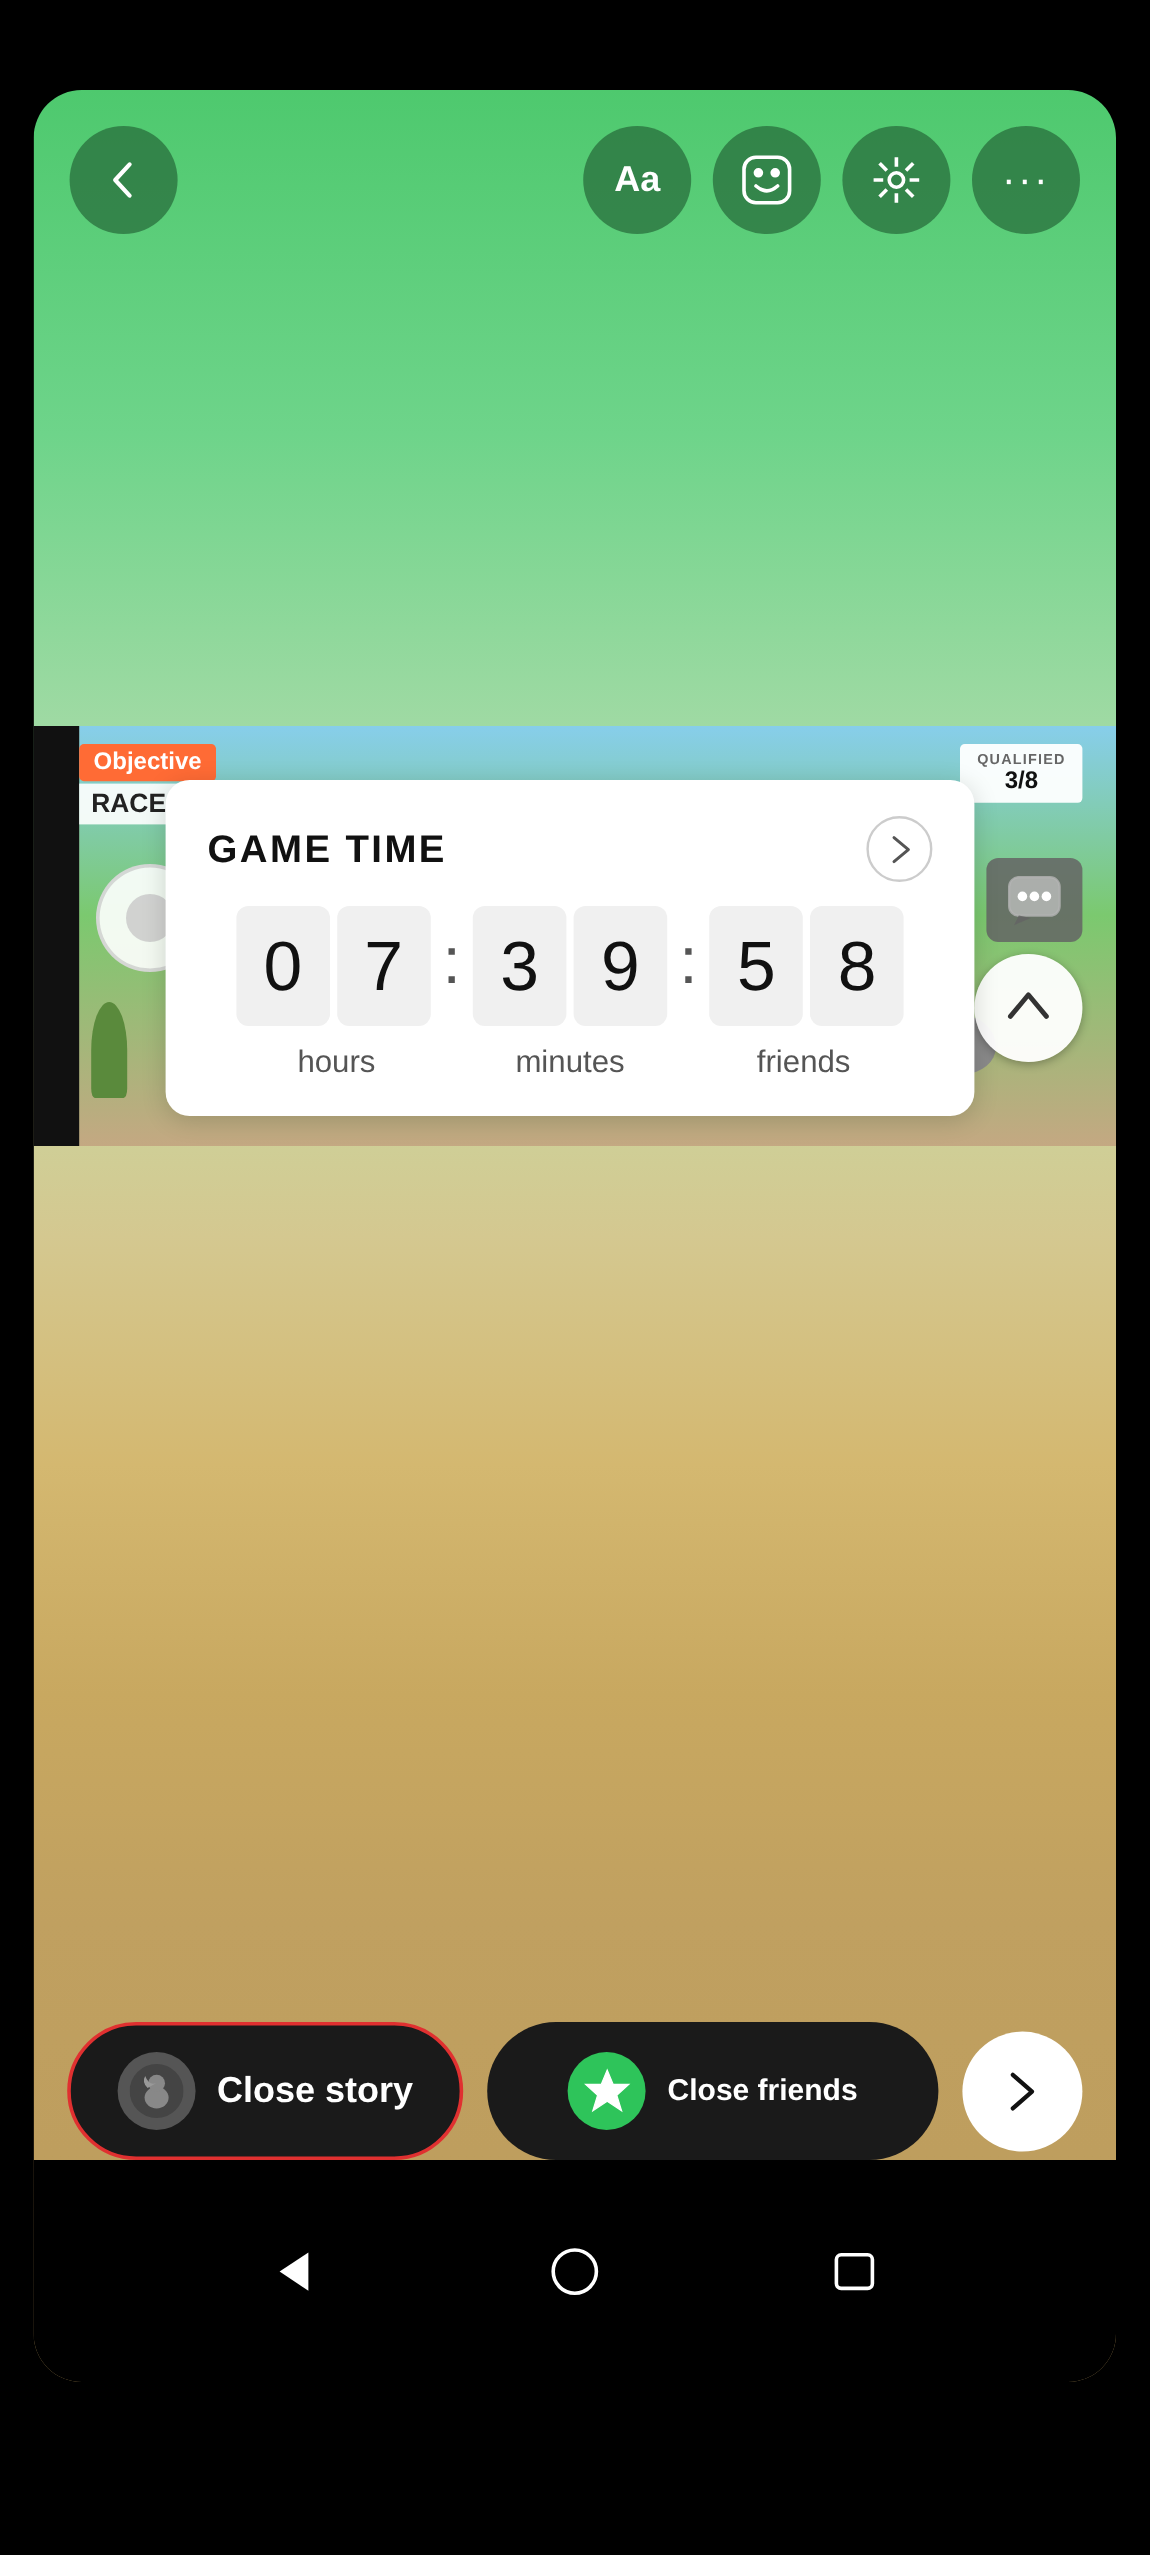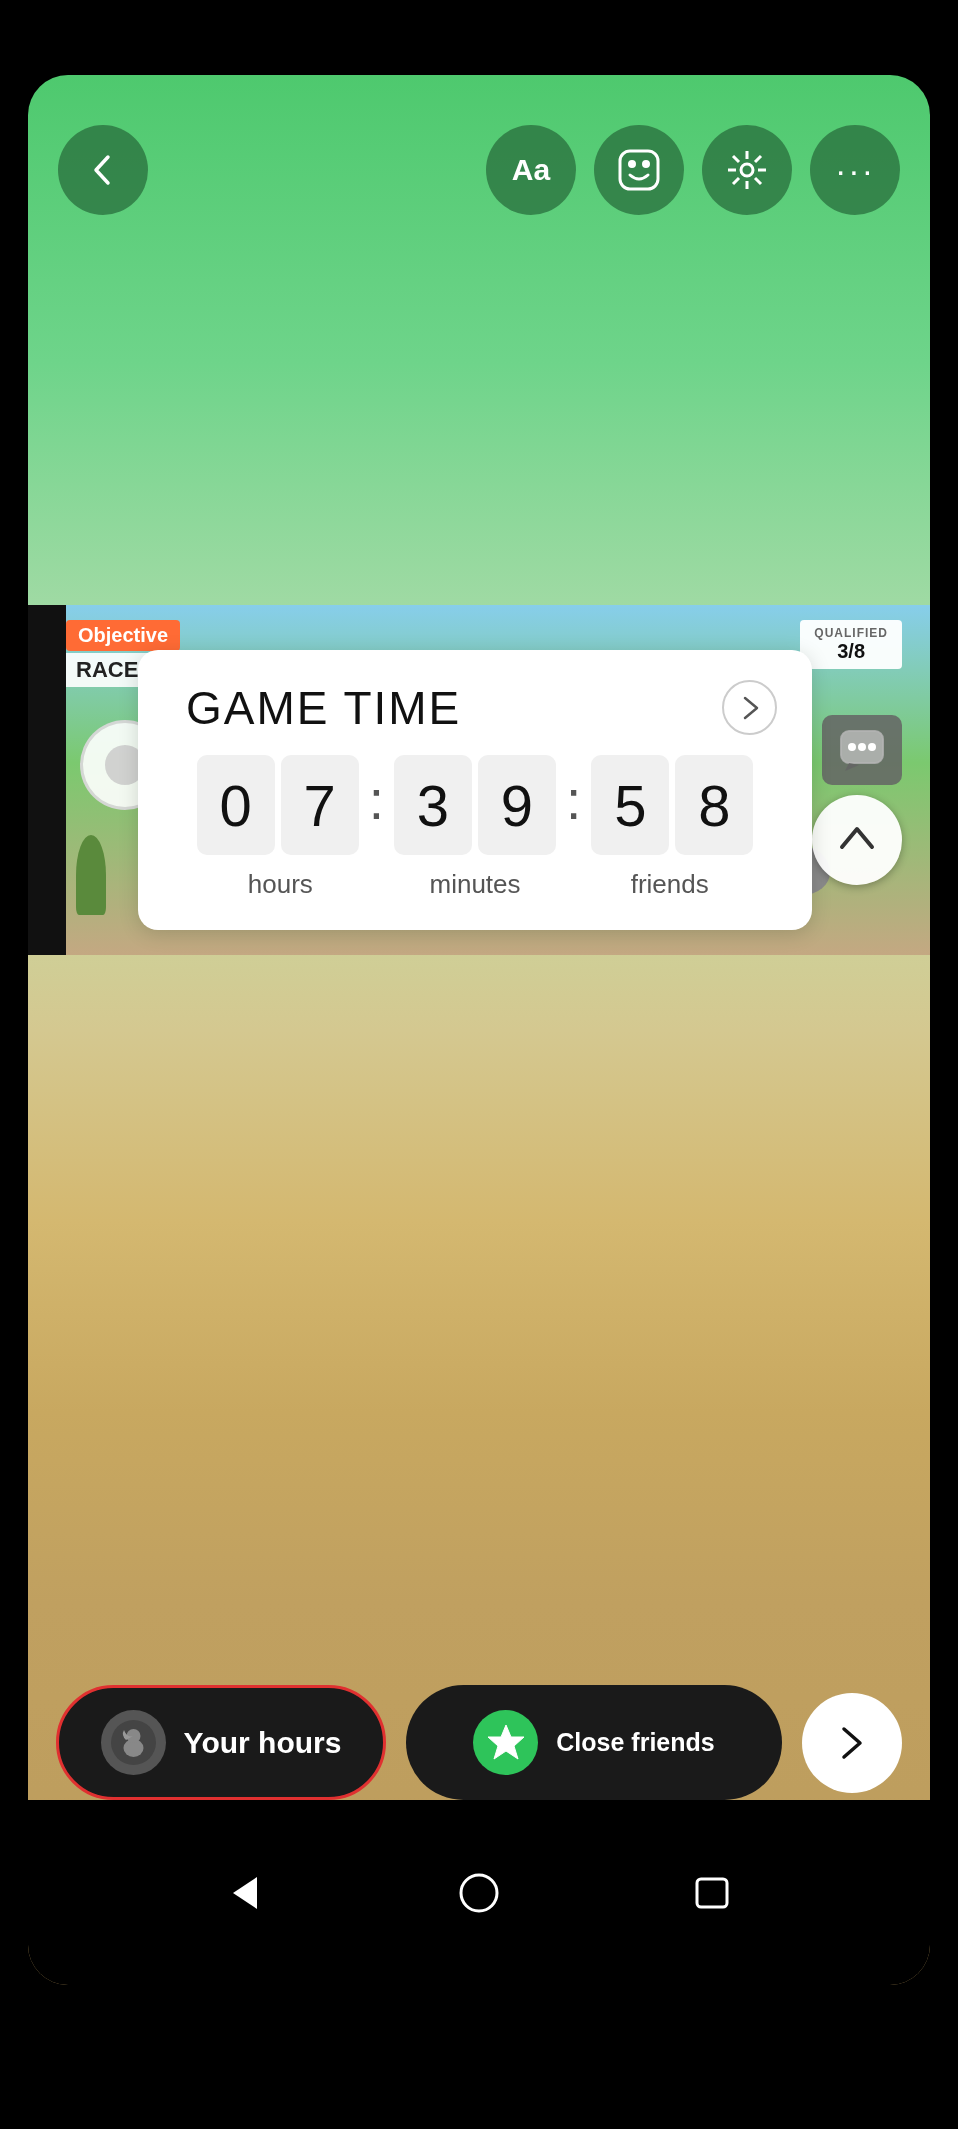--- a/index.html
+++ b/index.html
@@ -36,24 +36,24 @@
         #d4b870 60%,
         #c8a860 70%,
         #c0a060 80%,
         #bc9c5c 100%
       );
     }
 
     
     .toolbar {
       position: absolute;
-      top: 10px; left: 0; right: 0;
+      top: 0; left: 0; right: 0;
       height: 130px;
       display: flex;
-      align-items: flex-end;
+      align-items: flex-start;
       justify-content: space-between;
       padding: 30px 30px 0 30px;
       z-index: 10;
     }
 
     .toolbar-left {}
     .toolbar-right {
       display: flex;
       gap: 18px;
       align-items: center;
@@ -216,26 +216,25 @@
     }
 
     .widget-header {
       display: flex;
       align-items: center;
       justify-content: space-between;
       margin-bottom: 20px;
     }
 
     .widget-title {
-      font-size: 46px;
-      font-weight: 400;
+      font-size: 32px;
+      font-weight: 700;
       color: #111;
       letter-spacing: 2px;
       text-transform: uppercase;
-      margin-left: 13px;
     }
 
     .widget-arrow {
       width: 55px;
       height: 55px;
       border-radius: 50%;
       border: 2px solid #ccc;
       display: flex;
       align-items: center;
       justify-content: center;
@@ -545,21 +544,21 @@
     <div class="story-btn">
       <div class="story-avatar">
 
         <svg width="45" height="45" viewBox="0 0 45 45" fill="none">
           <circle cx="22.5" cy="22.5" r="22.5" fill="#444"></circle>
           <ellipse cx="22.5" cy="28" rx="10" ry="9" fill="#888"></ellipse>
           <circle cx="22.5" cy="16" r="7" fill="#888"></circle>
           <path d="M15 20 Q10 15 13 10 Q16 18 22 16" fill="#999"></path>
         </svg>
       </div>
-      <span class="story-label">Your hours</span>
+      <span class="story-label">Close story</span>
     </div>
 
     <div class="friends-btn">
       <div class="friends-icon">
 
         <svg width="44" height="44" viewBox="0 0 44 44" fill="none">
           <polygon points="22,4 27,16 40,16 30,25 34,38 22,30 10,38 14,25 4,16 17,16" fill="white" stroke="white" stroke-width="1"></polygon>
         </svg>
       </div>
       <span class="friends-label">Close friends</span>

